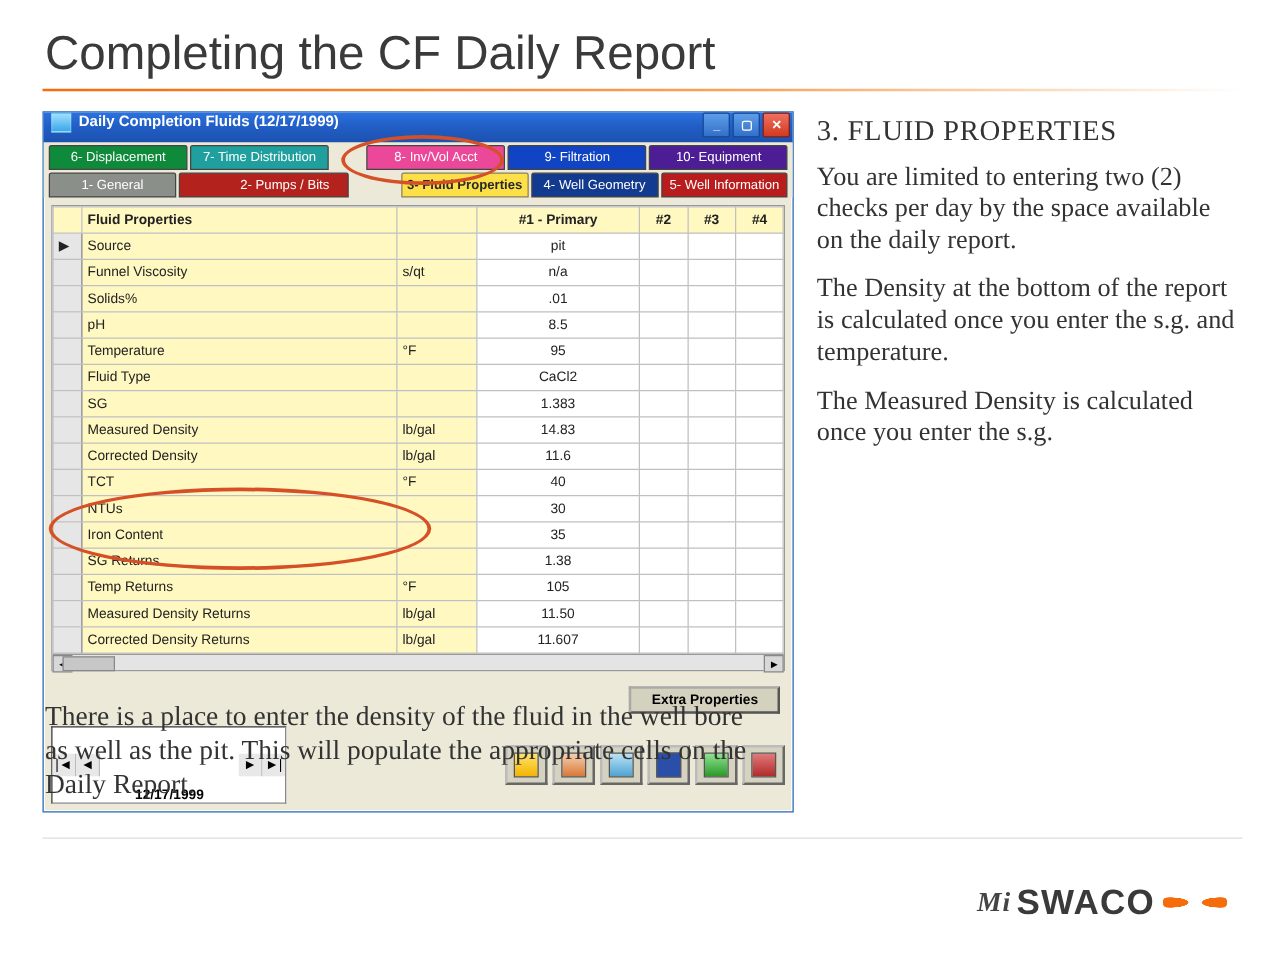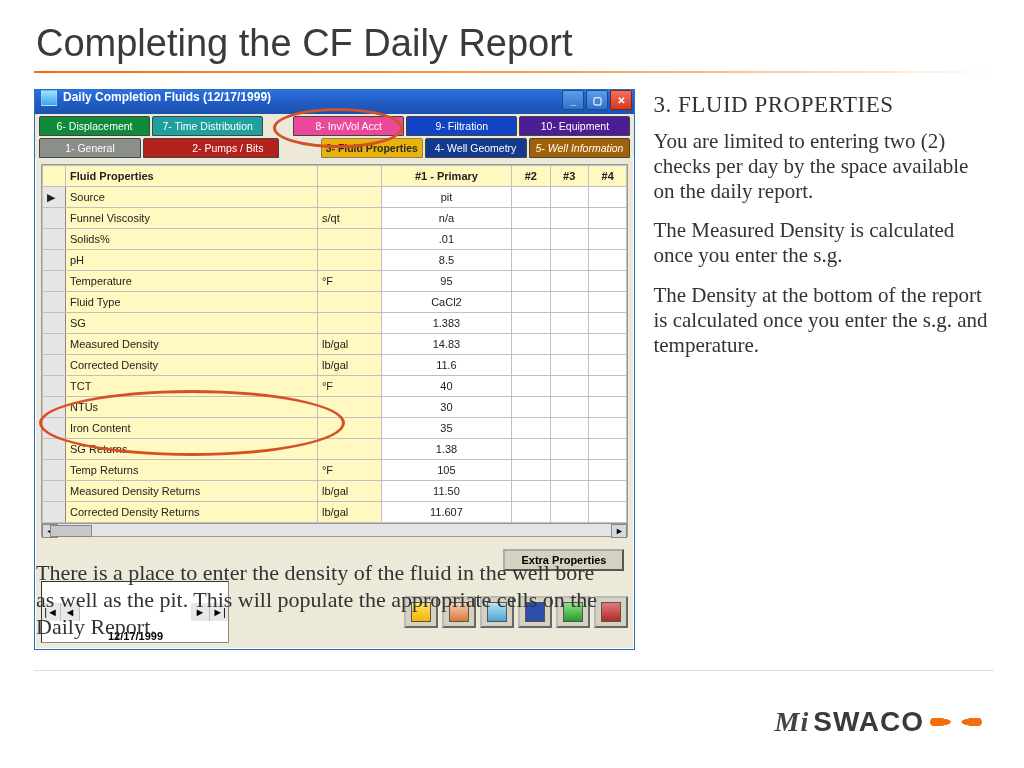--- a/index.html
+++ b/index.html
@@ -76,23 +76,23 @@
     white-space:nowrap;
     overflow:hidden;
   }
   .tab.green  { background:#0f8a3b; }
   .tab.cyan   { background:#1fa09e; }
   .tab.red    { background:#ec4899;margin-left:28px; }
   .tab.blue   { background:#1144c4; }
   .tab.brown  { background:#4c1d95; }
   .tab.gray   { background:#8a8f8a; }
   .tab.red2   { background:#b3221d;padding-left:36px; }
-  .tab.cream  { background:#eab308; color:#2a2a2a; border:1px solid #8a8060; font-weight:bold;margin-left:40px;}
+  .tab.cream  { background:#fde047; color:#2a2a2a; border:1px solid #8a8060; font-weight:bold;margin-left:40px;}
   .tab.dblue  { background:#123a8e; }
-  .tab.purple { background:#a16207;font-style:italic; }
+  .tab.purple { background:#b91c1c; }
   
   .circle {
     position:absolute;
     border:3px solid #d65027;
     border-radius:50%;
     pointer-events:none;
   }
   
   .sheet {
     margin: 6px;
@@ -197,21 +197,21 @@
     right:42px; bottom:30px;
     font-family: Arial Black, Arial, sans-serif;
     font-weight:900;
     font-size:28px;
     letter-spacing:1px;
     color:#3a3a3a;
     display:flex; align-items:center;
   }
   .logo .mi {
     color:#444; font-style:italic; font-family: "Comic Sans MS", cursive;
-    font-size:28px; margin-right:4px;
+    font-size:22px; margin-right:4px;
   }
   .logo .sw { color:#3a3a3a; }
   .logo .swoosh {
     width:52px; height:14px; margin-left:6px;
     background:
       radial-gradient(ellipse at 20% 50%, #f66b0a 0 40%, transparent 42%) left/60% 100% no-repeat,
       radial-gradient(ellipse at 80% 50%, #f66b0a 0 40%, transparent 42%) right/60% 100% no-repeat;
     clip-path: polygon(0 20%, 100% 0, 100% 80%, 0 100%);
     border-radius: 50% / 100%;
   }
@@ -451,22 +451,22 @@
       </div>
     </div>
 
     <div class="circle" style="left:238px; top:18px; width:124px; height:34px;"></div>
     <div class="circle" style="left:4px; top:300px; width:300px; height:60px; border-radius:50%/50%;"></div>
   </div>
 
   <div class="sidecol">
     <h3>3. FLUID PROPERTIES</h3>
     <p>You are limited to entering two (2) checks per day by the space available on the daily report.</p>
+    <p>The Density at the bottom of the report is calculated once you enter the s.g. and temperature.</p>
     <p>The  Measured Density  is calculated once you enter the s.g.</p>
-    <p>The Density at the bottom of the report is calculated once you enter the s.g. and temperature.</p>
   </div>
 </div>
 
 <div class="below-text">There is a place to enter the density of the fluid in the well bore as well as the pit.  This will populate the appropriate cells on the Daily Report.</div>
 
 <div class="footer-line"></div>
 <div class="logo">
   <span class="mi">Mi</span>
   <span class="sw">SWACO</span>
   <span class="swoosh"></span>

